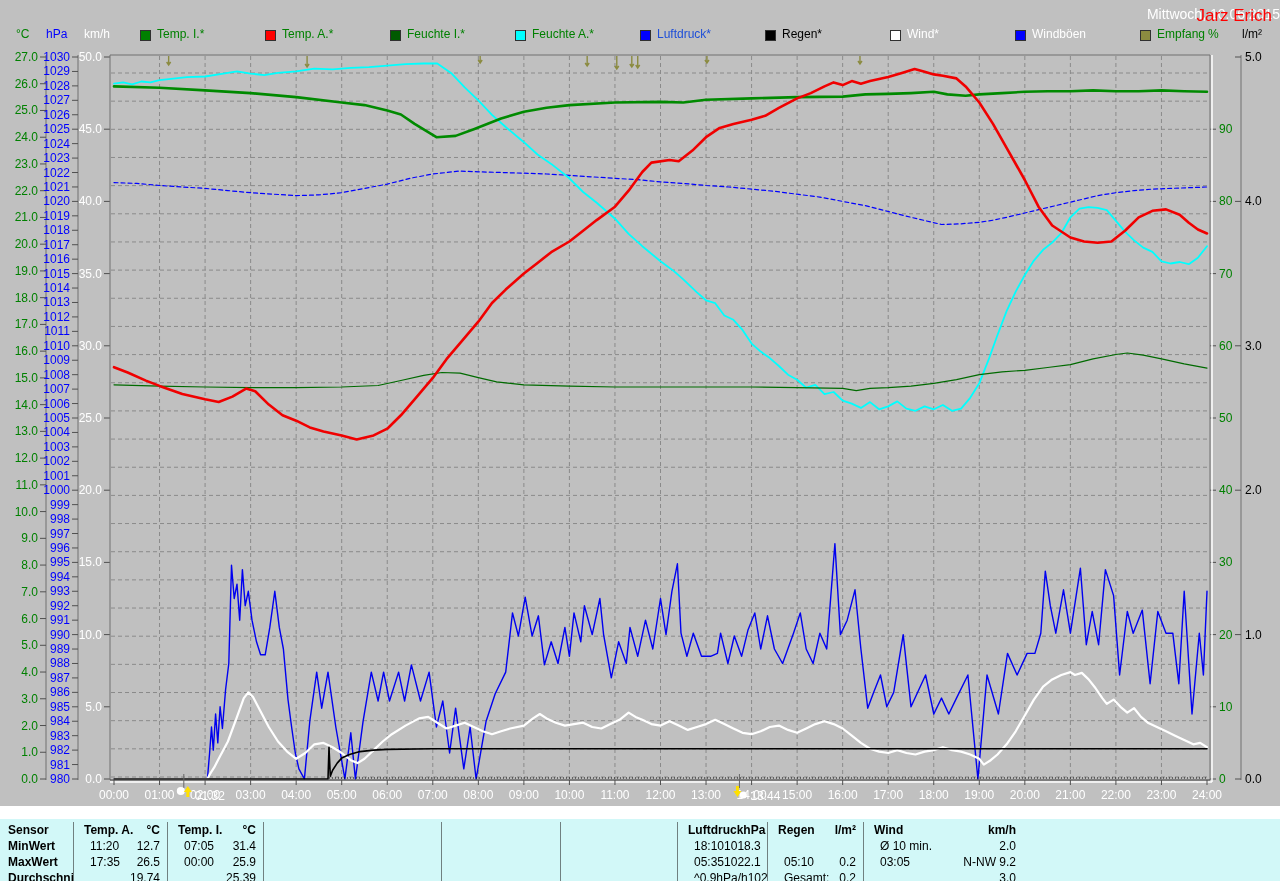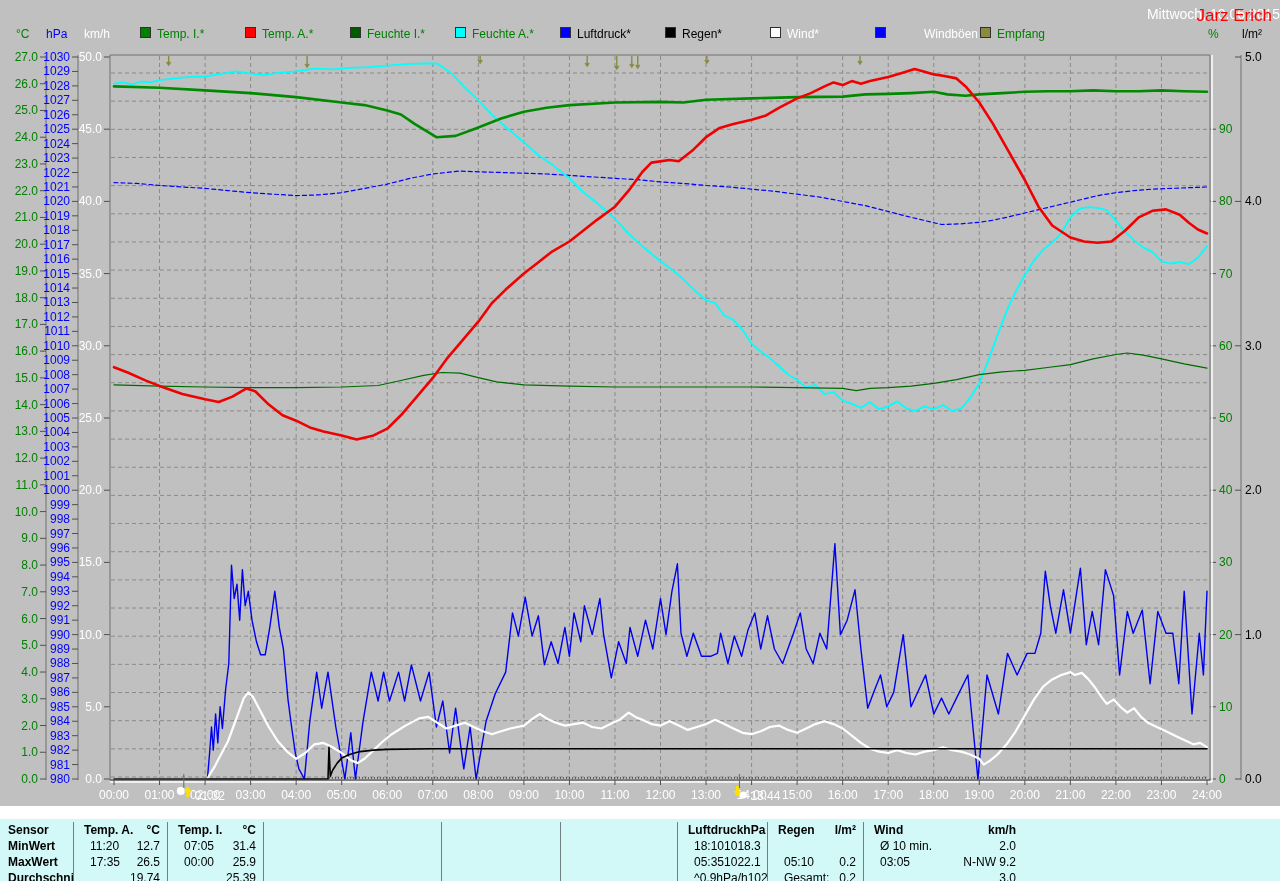--- a/index.html
+++ b/index.html
@@ -8,21 +8,21 @@
   .title{position:absolute;left:0;top:6px;width:100%;text-align:right;
          color:#FFFFFF;font-size:14px;}
   .owner{position:absolute;right:8px;top:6px;color:#FF0000;font-size:17px;}
   .unit{position:absolute;top:27px;font-size:12px;}
   .unit-c{left:16px;color:#008000;}
   .unit-hpa{left:46px;color:#0000FF;}
   .unit-kmh{left:84px;color:#FFFFFF;}
   .unit-pct{left:1208px;color:#008000;}
   .unit-lm2{left:1242px;color:#000000;}
   #legend{position:absolute;left:140px;top:27px;display:flex;height:14px;}
-  .leg-item{display:flex;align-items:flex-start;width:105px;font-size:12px;cursor:default;}
+  .leg-item{display:flex;align-items:flex-end;width:125px;font-size:12px;cursor:default;}
   .swatch{width:9px;height:9px;margin-right:6px;border:1px solid #303030;flex:none;}
   #chart{position:absolute;left:0;top:0;}
   .table-wrap{position:absolute;left:0;top:806px;width:1280px;height:75px;background:#FFFFFF;}
   .wtable{position:absolute;left:0;top:13px;width:1280px;height:69px;background:#D2F8F8;
           display:grid;grid-template-columns:73px 94px 96px 178px 119px 117px 90px 96px 160px auto;
           grid-auto-rows:16px;padding-top:3px;font-size:12px;color:#000;}
   .tcell{display:flex;align-items:center;justify-content:space-between;
          padding:0 7px 0 16px;border-left:1px solid #708080;overflow:hidden;white-space:nowrap;}
   .tcell.first{border-left:none;padding-left:8px;font-weight:bold;}
   .tcell.filler{border-left:none;}
@@ -52,33 +52,33 @@
       <div class="leg-item">
         <span class="swatch" style="background: rgb(0, 90, 0);"></span>
         <span style="color: rgb(0, 128, 0);">Feuchte I.*</span>
       </div>
       <div class="leg-item">
         <span class="swatch" style="background: rgb(0, 255, 255);"></span>
         <span style="color: rgb(0, 128, 0);">Feuchte A.*</span>
       </div>
       <div class="leg-item">
         <span class="swatch" style="background: rgb(0, 0, 255);"></span>
-        <span style="color: #000000;">Luftdruck*</span>
+        <span style="color: #1d4ed8;">Luftdruck*</span>
       </div>
       <div class="leg-item">
         <span class="swatch" style="background: rgb(0, 0, 0);"></span>
         <span style="color: rgb(0, 0, 0);">Regen*</span>
       </div>
       <div class="leg-item">
         <span class="swatch" style="background: rgb(255, 255, 255);"></span>
         <span style="color: rgb(255, 255, 255);">Wind*</span>
       </div>
       <div class="leg-item">
         <span class="swatch" style="background: rgb(0, 0, 255);"></span>
-        <span style="color: rgb(255, 255, 255); margin-left: 32px;">Windböen</span>
+        <span style="color: rgb(255, 255, 255);">Windböen</span>
       </div>
       <div class="leg-item">
         <span class="swatch" style="background: rgb(139, 139, 64);"></span>
         <span style="color: rgb(0, 128, 0);">Empfang</span>
       </div>
     </div>
   <svg id="chart" width="1280" height="806">
       <g>
         <line x1="111" y1="73" x2="1209" y2="73" stroke="#8A8A8A" stroke-width="1" stroke-dasharray="4 3"></line>
         <line x1="111" y1="101.16" x2="1209" y2="101.16" stroke="#8A8A8A" stroke-width="1" stroke-dasharray="4 3"></line>

